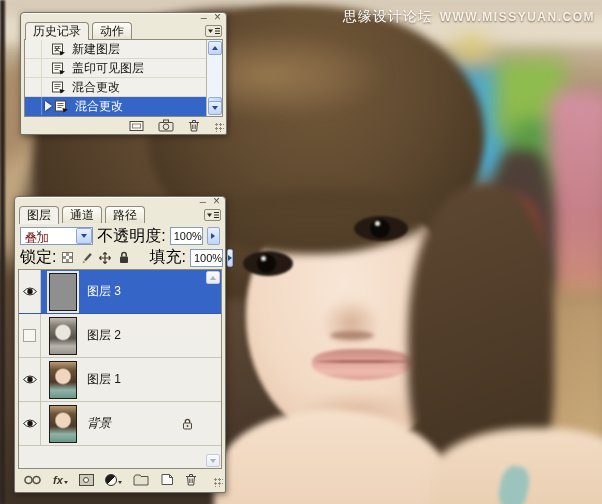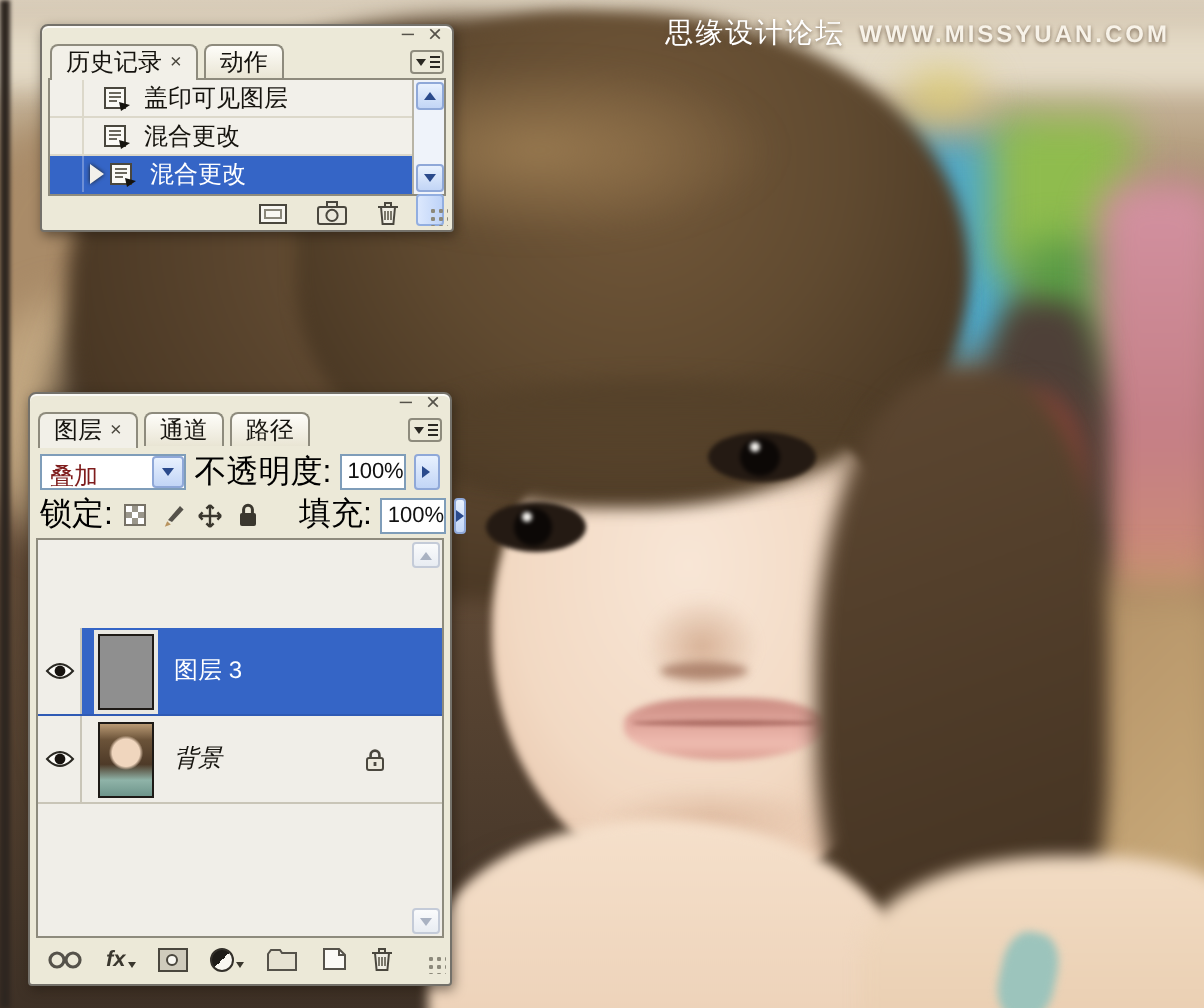--- a/index.html
+++ b/index.html
@@ -53,36 +53,36 @@
     background:linear-gradient(160deg,#5E4832 0%,#4E3B28 50%,#3F2F1F 100%); filter:blur(5px); }
   .hand{ left:214px; top:410px; width:238px; height:150px; border-radius:48% 52% 0 0;
     background:linear-gradient(180deg,#F5E0CB 0%,#EED4BB 60%,#E2C1A4 100%); filter:blur(3px); }
   .hand-shadow{ left:226px; top:432px; width:120px; height:80px; border-radius:50%;
     background:rgba(60,42,30,.55); filter:blur(10px); }
   .shoulder{ left:430px; top:428px; width:200px; height:100px; border-radius:50% 40% 0 0;
     background:linear-gradient(180deg,#F2DCC4,#E8CCAE); filter:blur(4px); }
   .strap{ left:500px; top:466px; width:28px; height:44px; background:#9CC4BC; border-radius:40%; transform:rotate(12deg); filter:blur(2px); }
   .edge-strip{ left:0; top:0; width:5px; height:504px; background:#2E2620; filter:blur(1px); }
 
-  .watermark{ position:absolute; top:8px; right:17px; display:flex; align-items:baseline; gap:7px;
+  .watermark{ position:absolute; top:8px; right:7px; display:flex; align-items:baseline; gap:7px;
     color:#FFFFFF; text-shadow:0 1px 2px rgba(96,76,56,.8); white-space:nowrap; }
   .wm-cn{ font-size:14px; letter-spacing:1px; }
   .wm-url{ font-size:12px; letter-spacing:1.5px; font-weight:bold; color:#F7F2E8; }
 
   
   .panel{ position:absolute; background:#ECE9D8; border:1px solid #74716A;
     border-radius:4px 4px 2px 2px; box-shadow:1px 2px 6px rgba(30,22,14,.5), inset 0 1px 0 #FBFAF6; }
   .p-top{ height:9px; position:relative; }
   .winbtns{ position:absolute; right:5px; top:-1px; display:flex; gap:7px; }
   .winbtn{ font-size:11px; line-height:11px; color:#55524A; cursor:default; }
   .winbtn.close{ font-size:12px; }
   .p-tabs{ display:flex; padding-left:4px; height:17px; position:relative; z-index:2; }
   .tab{ display:flex; align-items:center; gap:4px; font-size:12px; color:#15130E;
     background:linear-gradient(#FEFDF9,#E9E5D4); border:1px solid #8E8B7D; border-bottom:0;
-    border-radius:4px 4px 0 0; padding:0 7px; margin-right:3px; height:17px; }
+    border-radius:4px 4px 0 0; padding:0 7px; margin-right:3px; height:17px;flex-direction:column; }
   .tab.active{ background:#F2F0E8; height:18px; margin-bottom:-1px; }
   .tab-close{ font-size:10px; color:#4A473E; }
   .menu-btn{ position:absolute; right:4px; top:3px; width:17px; height:12px; display:flex;
     align-items:center; justify-content:center; gap:1px; }
   .p-body{ margin:0 3px; border:1px solid #8E8B7D; background:#F2F0EA; position:relative; }
 
   .grip{ position:absolute; right:2px; bottom:2px; width:9px; height:9px;
     background-image:radial-gradient(circle at 1.5px 1.5px, #8C897B 1px, transparent 1.2px);
     background-size:4px 4px; }
 
@@ -129,21 +129,21 @@
     display:flex; align-items:center; padding-left:3px; color:#111; }
   .arrow-btn{ width:15px; height:18px; }
   .lockicons{ display:flex; align-items:center; gap:5px; margin-right:2px; }
   .lockbtn{ width:14px; height:14px; display:flex; align-items:center; justify-content:center; }
   .checker{ width:11px; height:11px; border:1px solid #777266; background:#FFF;
     background-image:linear-gradient(45deg,#9A968A 25%,transparent 25%,transparent 75%,#9A968A 75%),
                      linear-gradient(45deg,#9A968A 25%,transparent 25%,transparent 75%,#9A968A 75%);
     background-size:6px 6px; background-position:0 0,3px 3px; }
   .llist{ margin:1px 3px 0; border:1px solid #8E8B7D; background:#F0EEE8; position:relative; height:200px; }
   .lrow{ height:44px; display:flex; align-items:center; border-bottom:1px solid #C9C5B7; }
-  .lrow.selected{ background:linear-gradient(90deg,#F0EEE8 0 22px,#3565C6 22px); border-bottom-color:#2F5AB4;margin-top:44px; }
+  .lrow.selected{ background:linear-gradient(90deg,#F0EEE8 0 22px,#3565C6 22px); border-bottom-color:#2F5AB4; }
   .lrow.selected .lname{ color:#FFF; }
   .leye{ width:22px; align-self:stretch; border-right:1px solid #C9C5B7; display:flex; align-items:center; justify-content:center; }
   .eyewell{ width:13px; height:13px; border:1px solid #A8A49A; background:#F7F6F1; }
   .lthumb{ width:28px; height:38px; margin:0 10px 0 8px; border:1px solid #1E1A16; flex:none; }
   .thumb-gray{ background:#8F8F8F; }
   .lrow.selected .lthumb{ box-shadow:0 0 0 2px #E9E8E2; }
   .thumb-photo{
     background:radial-gradient(circle at 50% 40%, #F0D6BE 0 27%, rgba(0,0,0,0) 34%),
       linear-gradient(180deg,#B99A74 0%,#6B5339 22%,#4E3A28 56%,#8FB3A8 78%,#6E958B 100%); }
   .thumb-photo-gray{
@@ -241,20 +241,31 @@
       <div class="hlist">
         <div class="hrow">
           <span class="hcell"></span>
           <span class="hicon">
             <svg width="15" height="13" viewBox="0 0 15 13">
                 <rect x="1.5" y="1" width="10" height="10" fill="#FBFAF6" stroke="#4A473E"></rect>
                 <path d="M3.5 3.5h6M3.5 5.5h6M3.5 7.5h4" stroke="#6A675C" stroke-width="1"></path>
                 <path d="M8.5 8 L14 9.5 L9.5 12.5 Z" fill="#15130E"></path>
               </svg>
           </span>
+          <span class="hlabel">新建图层</span>
+        </div>
+        <div class="hrow">
+          <span class="hcell"></span>
+          <span class="hicon">
+            <svg width="15" height="13" viewBox="0 0 15 13">
+                <rect x="1.5" y="1" width="10" height="10" fill="#FBFAF6" stroke="#4A473E"></rect>
+                <path d="M3.5 3.5h6M3.5 5.5h6M3.5 7.5h4" stroke="#6A675C" stroke-width="1"></path>
+                <path d="M8.5 8 L14 9.5 L9.5 12.5 Z" fill="#15130E"></path>
+              </svg>
+          </span>
           <span class="hlabel">盖印可见图层</span>
         </div>
         <div class="hrow">
           <span class="hcell"></span>
           <span class="hicon">
             <svg width="15" height="13" viewBox="0 0 15 13">
                 <rect x="1.5" y="1" width="10" height="10" fill="#FBFAF6" stroke="#4A473E"></rect>
                 <path d="M3.5 3.5h6M3.5 5.5h6M3.5 7.5h4" stroke="#6A675C" stroke-width="1"></path>
                 <path d="M8.5 8 L14 9.5 L9.5 12.5 Z" fill="#15130E"></path>
               </svg>
@@ -387,20 +398,37 @@
           <svg width="16" height="11" viewBox="0 0 16 11">
               <path d="M1.5 5.5 Q8 -1.5 14.5 5.5 Q8 12.5 1.5 5.5 Z" fill="#FDFCF8" stroke="#2A2822"></path>
               <circle cx="8" cy="5.5" r="2.7" fill="#17130F"></circle>
             </svg>
         </span>
         <span class="lthumb thumb-gray"></span>
         <span class="lname">图层 3</span>
       </div>
       <div class="lrow">
         <span class="leye">
+            <span class="eyewell"></span>
+          </span>
+        <span class="lthumb thumb-photo-gray"></span>
+        <span class="lname">图层 2</span>
+      </div>
+      <div class="lrow">
+        <span class="leye">
+          <svg width="16" height="11" viewBox="0 0 16 11">
+              <path d="M1.5 5.5 Q8 -1.5 14.5 5.5 Q8 12.5 1.5 5.5 Z" fill="#FDFCF8" stroke="#2A2822"></path>
+              <circle cx="8" cy="5.5" r="2.7" fill="#17130F"></circle>
+            </svg>
+        </span>
+        <span class="lthumb thumb-photo"></span>
+        <span class="lname">图层 1</span>
+      </div>
+      <div class="lrow">
+        <span class="leye">
           <svg width="16" height="11" viewBox="0 0 16 11">
               <path d="M1.5 5.5 Q8 -1.5 14.5 5.5 Q8 12.5 1.5 5.5 Z" fill="#FDFCF8" stroke="#2A2822"></path>
               <circle cx="8" cy="5.5" r="2.7" fill="#17130F"></circle>
             </svg>
         </span>
         <span class="lthumb thumb-photo"></span>
         <span class="lname italic">背景</span>
         <span class="llock">
           <svg width="11" height="12" viewBox="0 0 11 12">
               <rect x="1.5" y="5" width="8" height="6" rx="1" fill="#ECE9DC" stroke="#4A473E"></rect>

